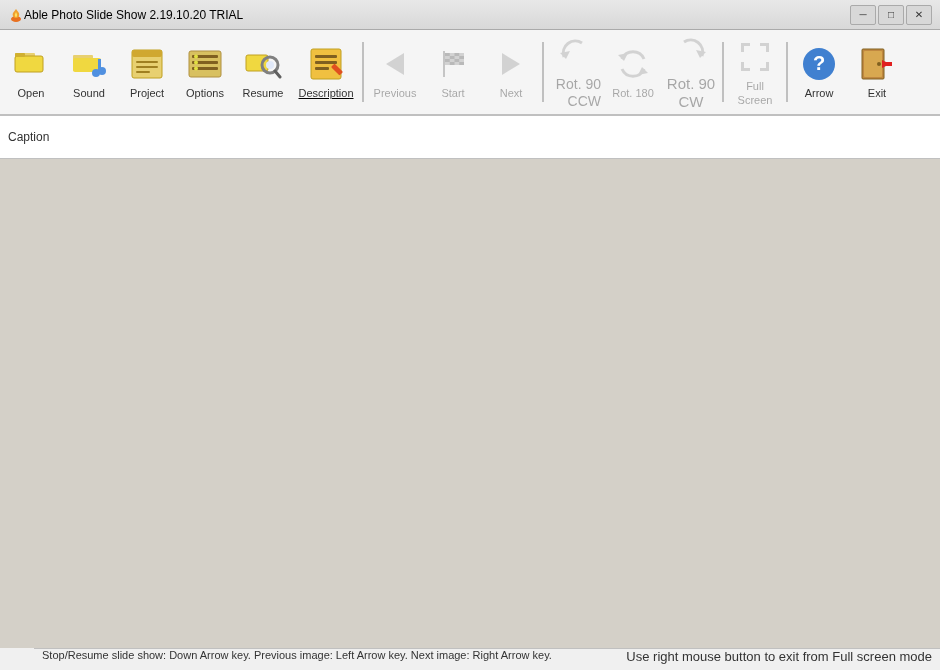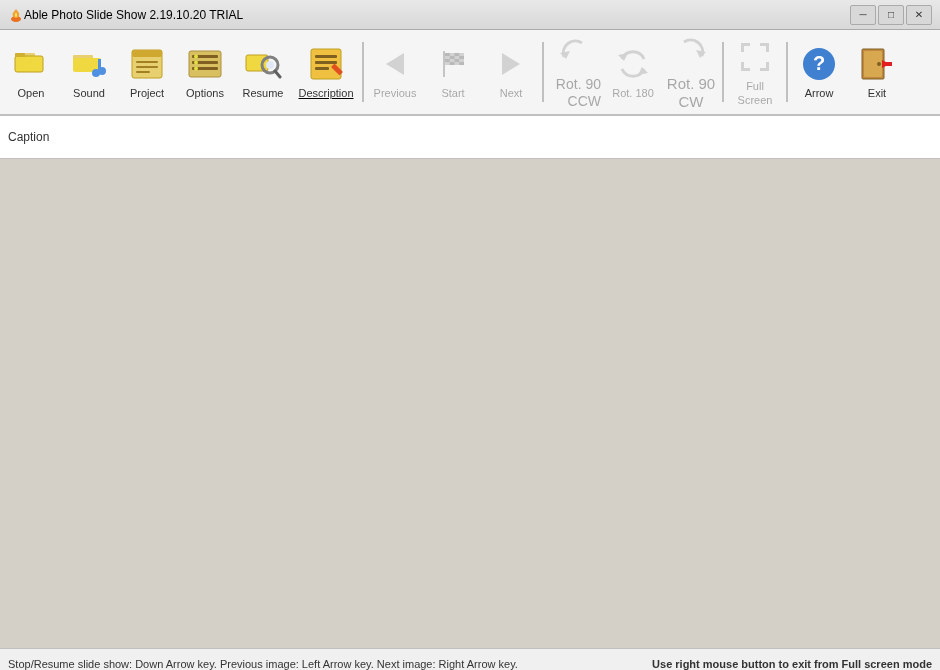--- a/index.html
+++ b/index.html
@@ -117,32 +117,32 @@
       background: #d4d0c8;
       position: relative;
     }
 
     
     .status-bar {
       background: #f0f0f0;
       border-top: 1px solid #c0c0c0;
       height: 22px;
       display: flex;
-      align-items: flex-end;
+      align-items: flex-start;
       padding: 0 8px;
       justify-content: space-between;
+      margin-left: 34px;
     }
     .status-left {
       font-size: 11px;
       color: #333;
     }
     .status-right {
-      font-size: 11px;
-      color: #333;
-      font-weight: bold;
+      font-size: 13px;
+      color: #333;
     }
 
     
     .app-icon-flame {
       width: 16px;
       height: 16px;
     }
   </style>
 </head>
 <body>

